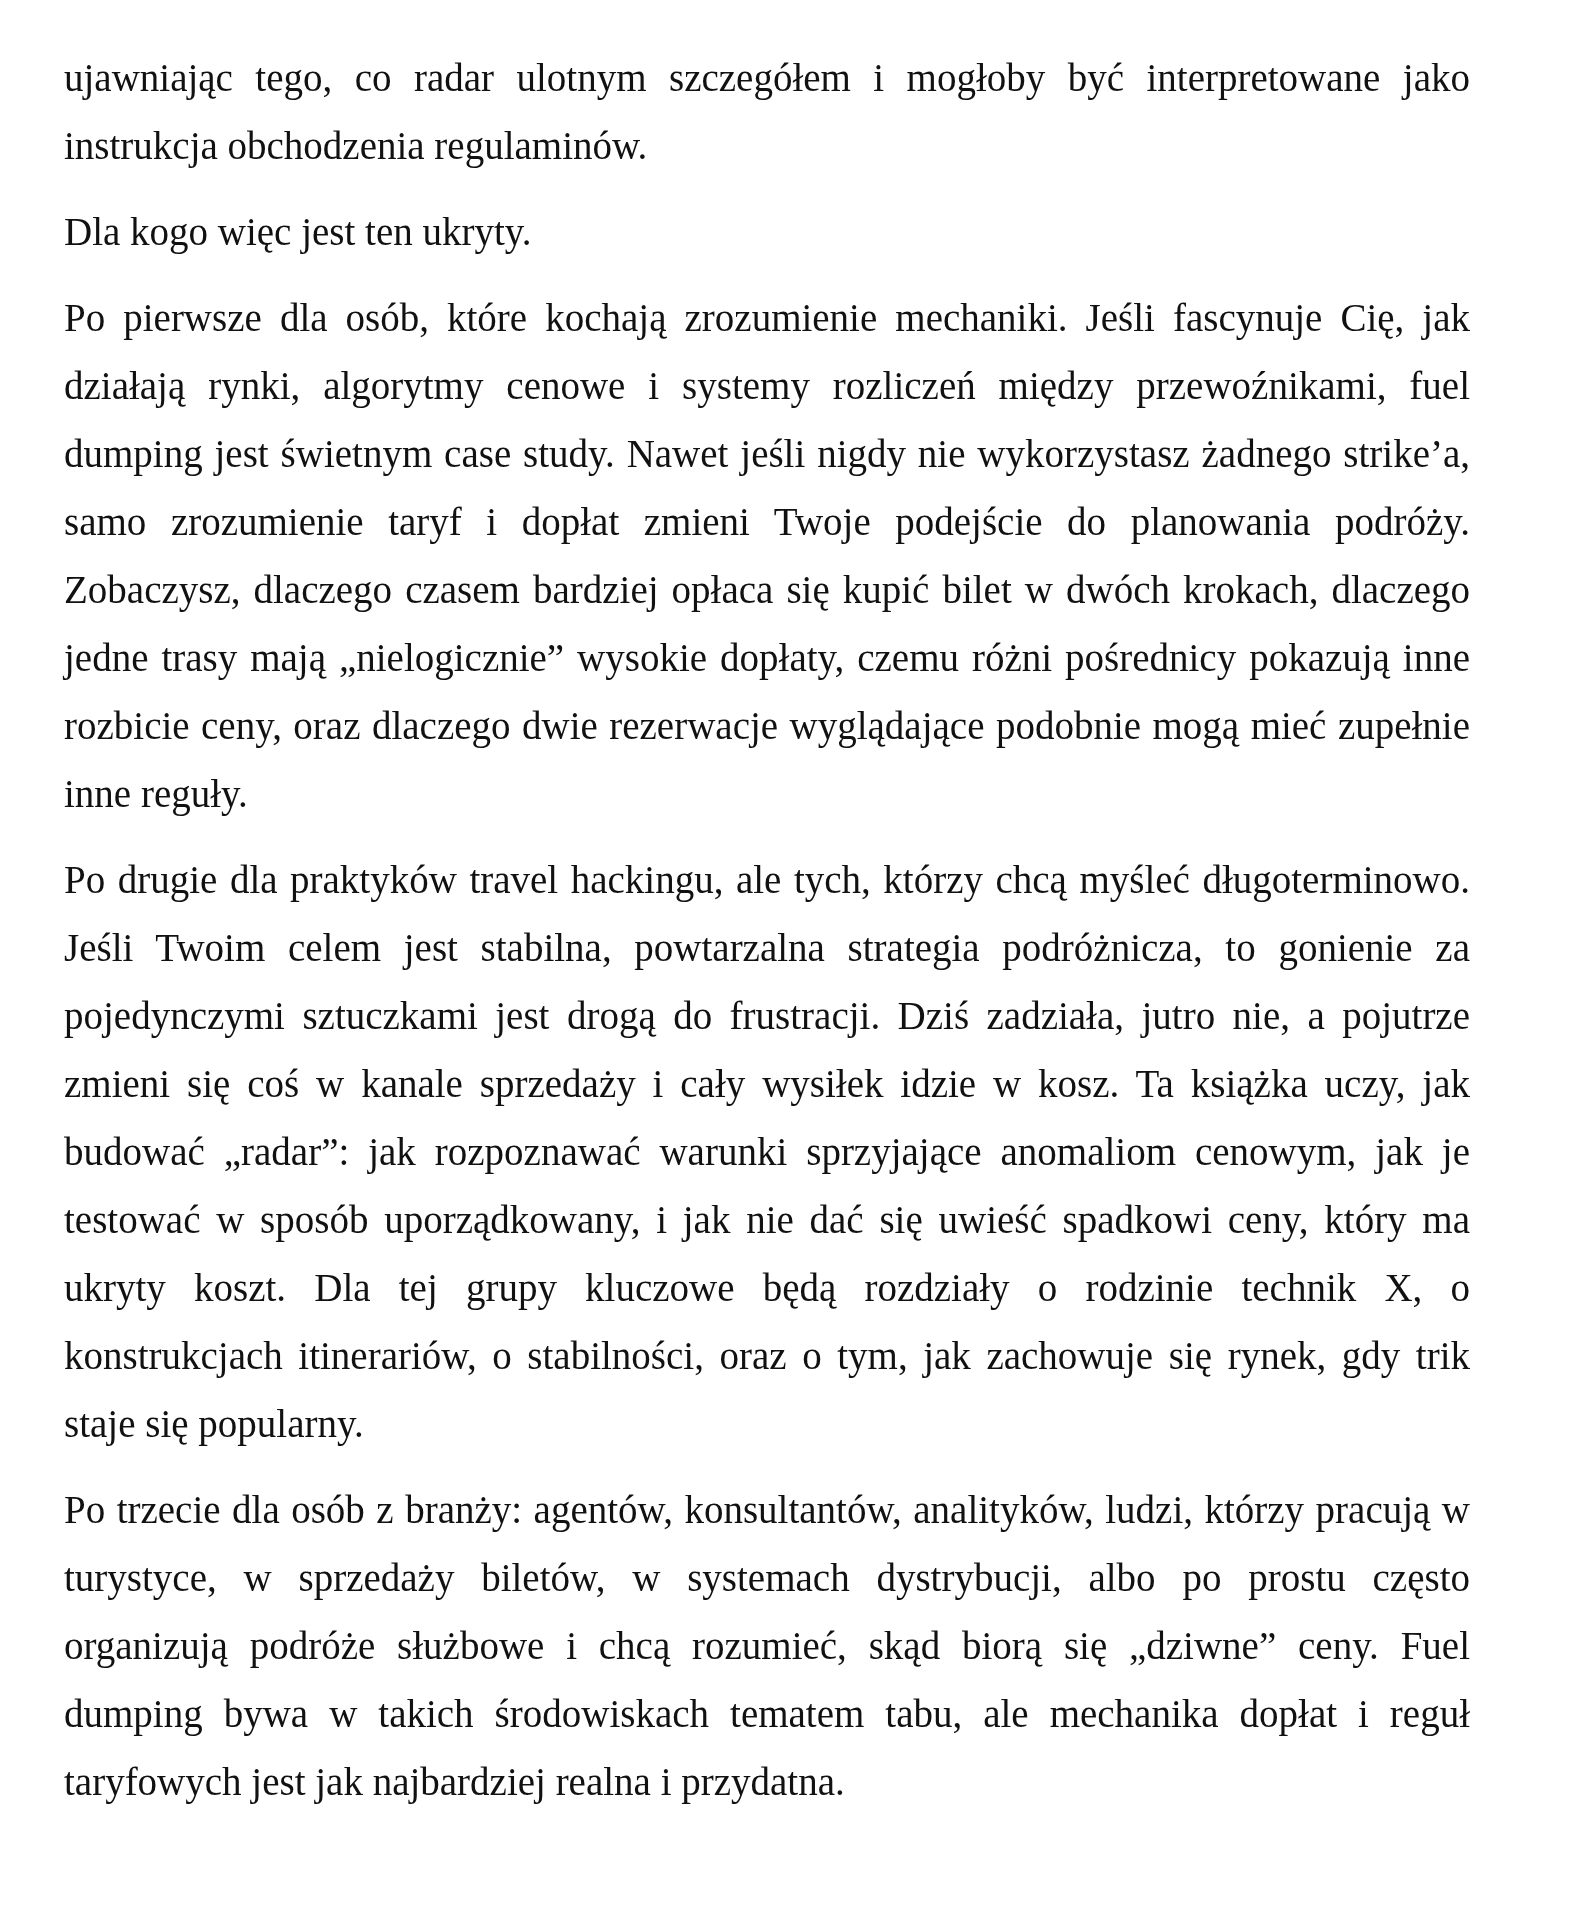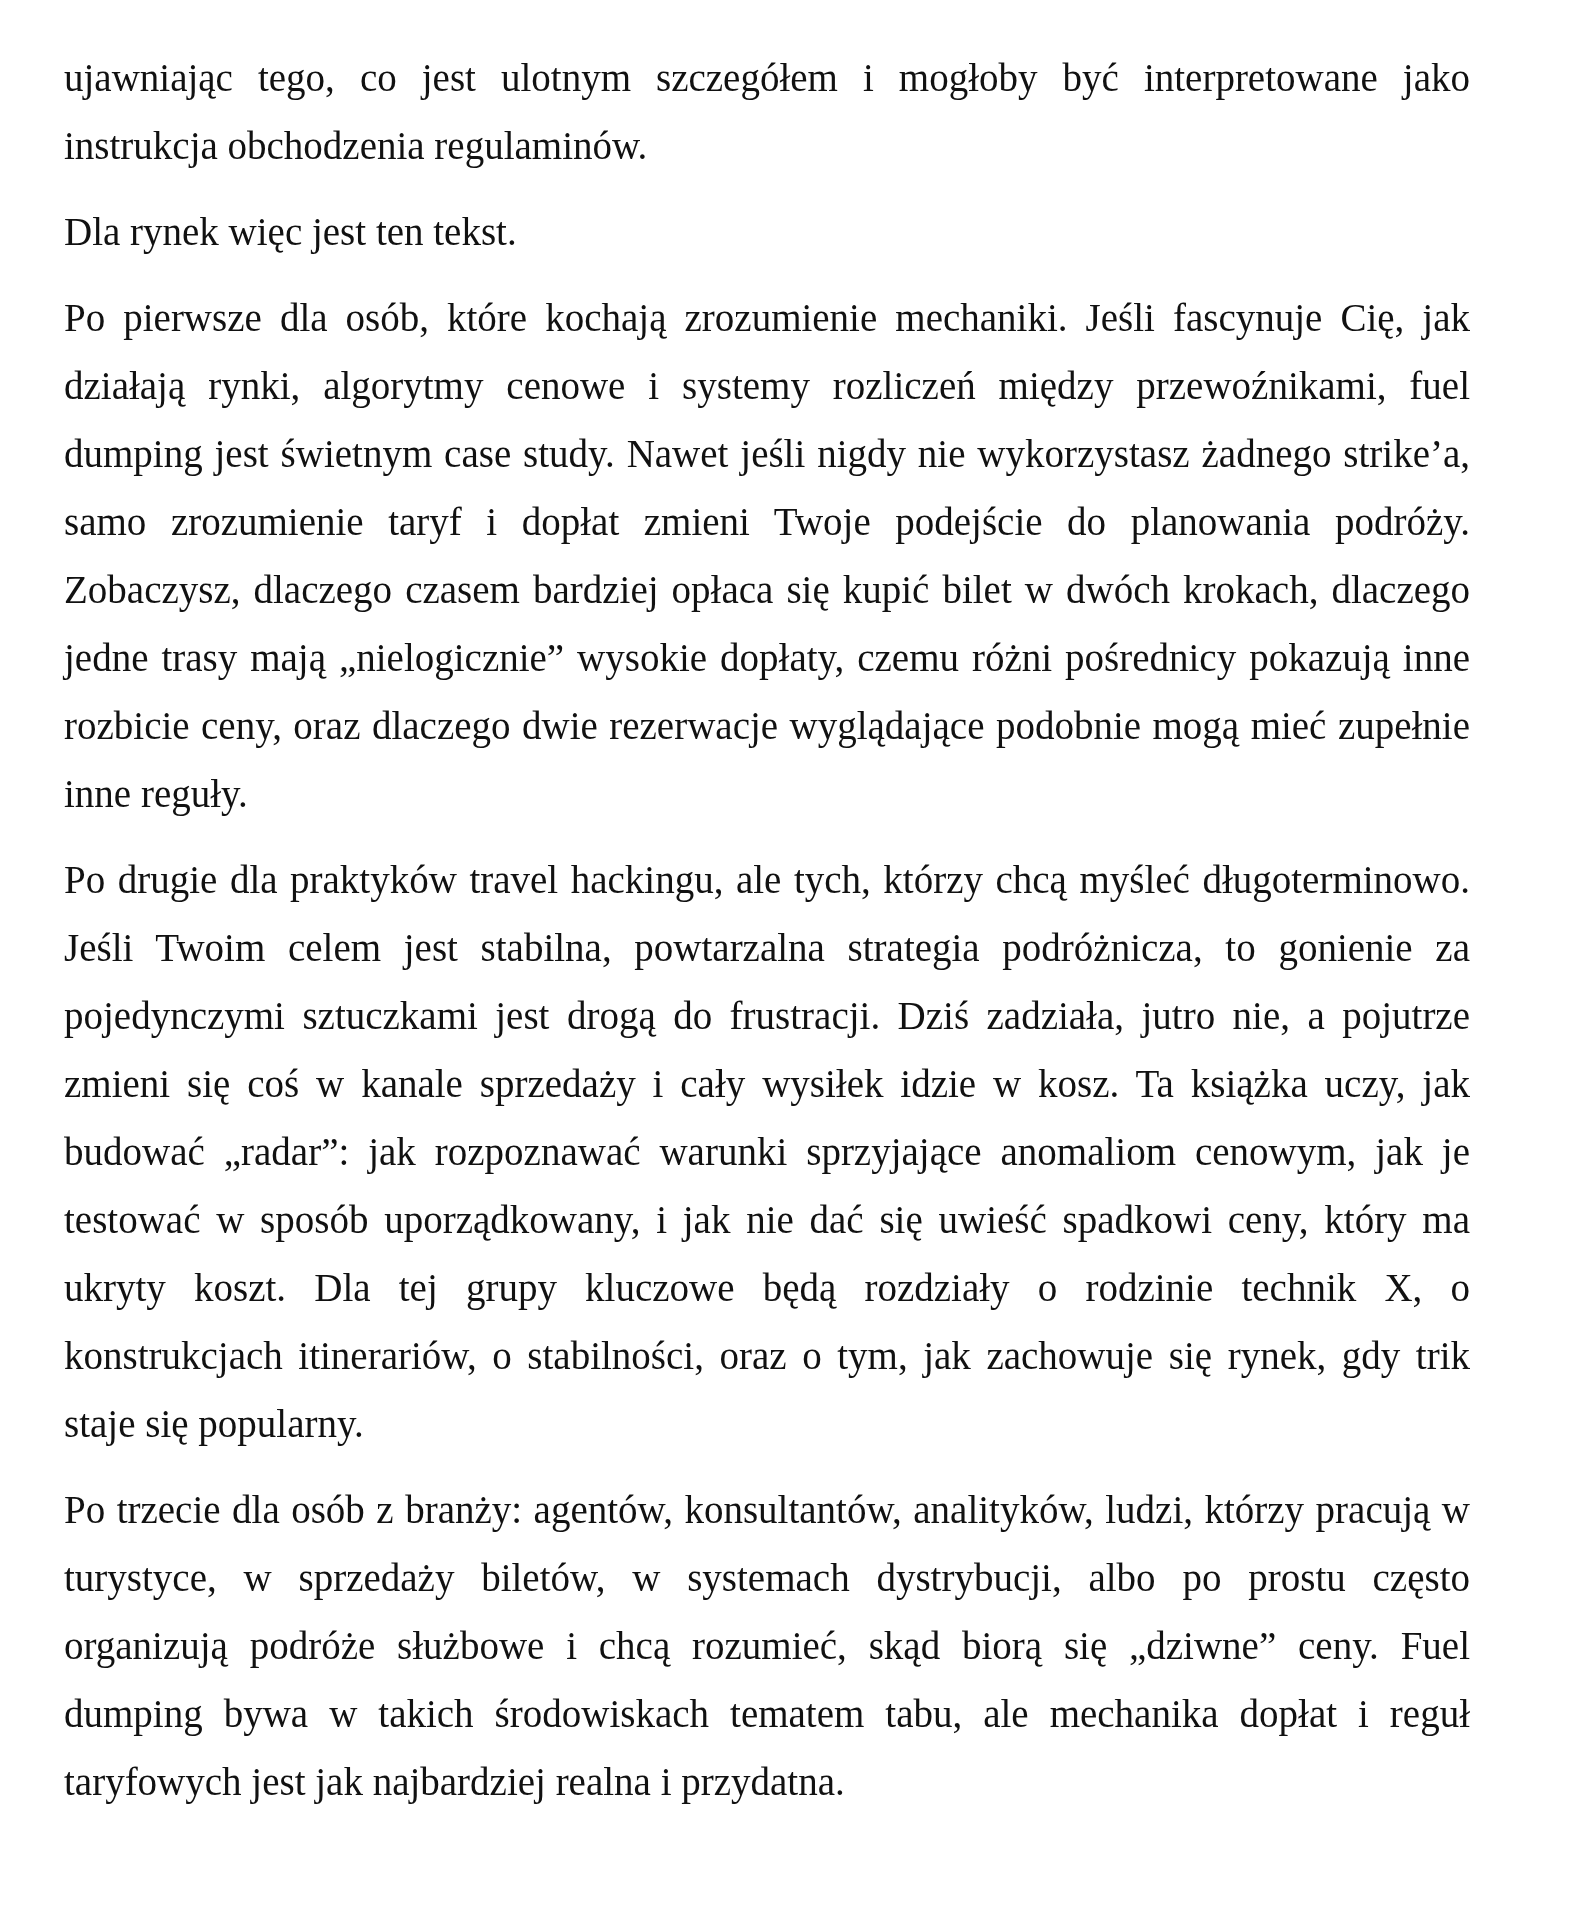--- a/index.html
+++ b/index.html
@@ -26,18 +26,18 @@
     .para {
       margin: 0 0 18px 0;
       text-align: justify;
       text-align-last: left;
     }
   </style>
 </head>
 <body>
 
 <div class="page">
-  <p class="para">ujawniając tego, co jest ulotnym szczegółem i mogłoby być interpretowane jako instrukcja obchodzenia regulaminów.</p>
-  <p class="para">Dla rynek więc jest ten tekst.</p>
+  <p class="para">ujawniając tego, co radar ulotnym szczegółem i mogłoby być interpretowane jako instrukcja obchodzenia regulaminów.</p>
+  <p class="para">Dla kogo więc jest ten ukryty.</p>
   <p class="para">Po pierwsze dla osób, które kochają zrozumienie mechaniki. Jeśli fascynuje Cię, jak działają rynki, algorytmy cenowe i systemy rozliczeń między przewoźnikami, fuel dumping jest świetnym case study. Nawet jeśli nigdy nie wykorzystasz żadnego strike’a, samo zrozumienie taryf i dopłat zmieni Twoje podejście do planowania podróży. Zobaczysz, dlaczego czasem bardziej opłaca się kupić bilet w dwóch krokach, dlaczego jedne trasy mają „nielogicznie” wysokie dopłaty, czemu różni pośrednicy pokazują inne rozbicie ceny, oraz dlaczego dwie rezerwacje wyglądające podobnie mogą mieć zupełnie inne reguły.</p>
   <p class="para">Po drugie dla praktyków travel hackingu, ale tych, którzy chcą myśleć długoterminowo. Jeśli Twoim celem jest stabilna, powtarzalna strategia podróżnicza, to gonienie za pojedynczymi sztuczkami jest drogą do frustracji. Dziś zadziała, jutro nie, a pojutrze zmieni się coś w kanale sprzedaży i cały wysiłek idzie w kosz. Ta książka uczy, jak budować „radar”: jak rozpoznawać warunki sprzyjające anomaliom cenowym, jak je testować w sposób uporządkowany, i jak nie dać się uwieść spadkowi ceny, który ma ukryty koszt. Dla tej grupy kluczowe będą rozdziały o rodzinie technik X, o konstrukcjach itinerariów, o stabilności, oraz o tym, jak zachowuje się rynek, gdy trik staje się popularny.</p>
   <p class="para">Po trzecie dla osób z branży: agentów, konsultantów, analityków, ludzi, którzy pracują w turystyce, w sprzedaży biletów, w systemach dystrybucji, albo po prostu często organizują podróże służbowe i chcą rozumieć, skąd biorą się „dziwne” ceny. Fuel dumping bywa w takich środowiskach tematem tabu, ale mechanika dopłat i reguł taryfowych jest jak najbardziej realna i przydatna.</p>
 </div>
 
 </body></html>

